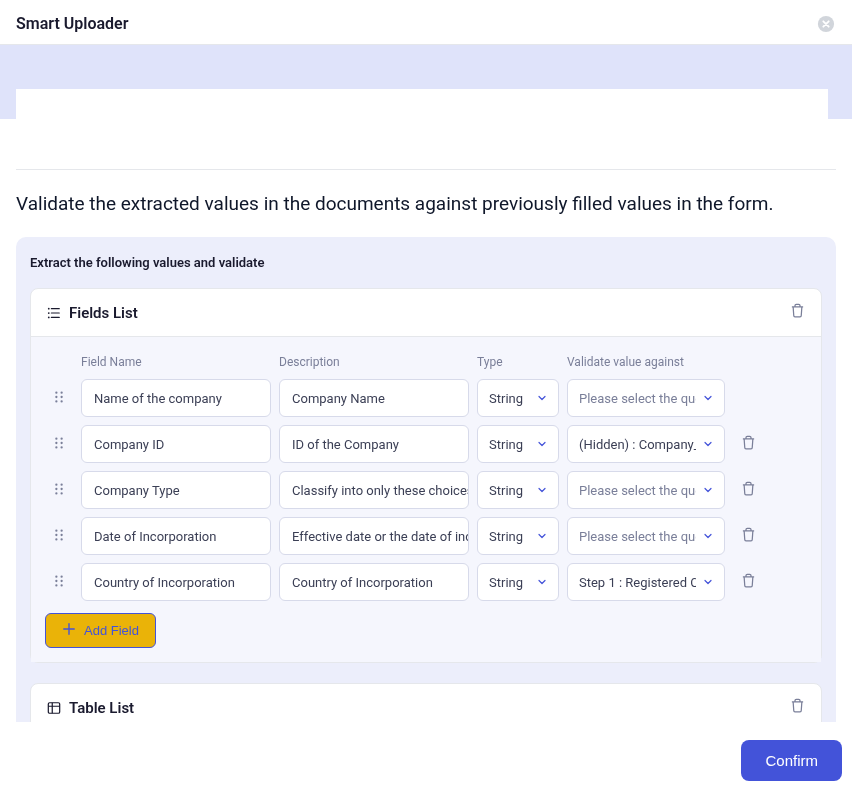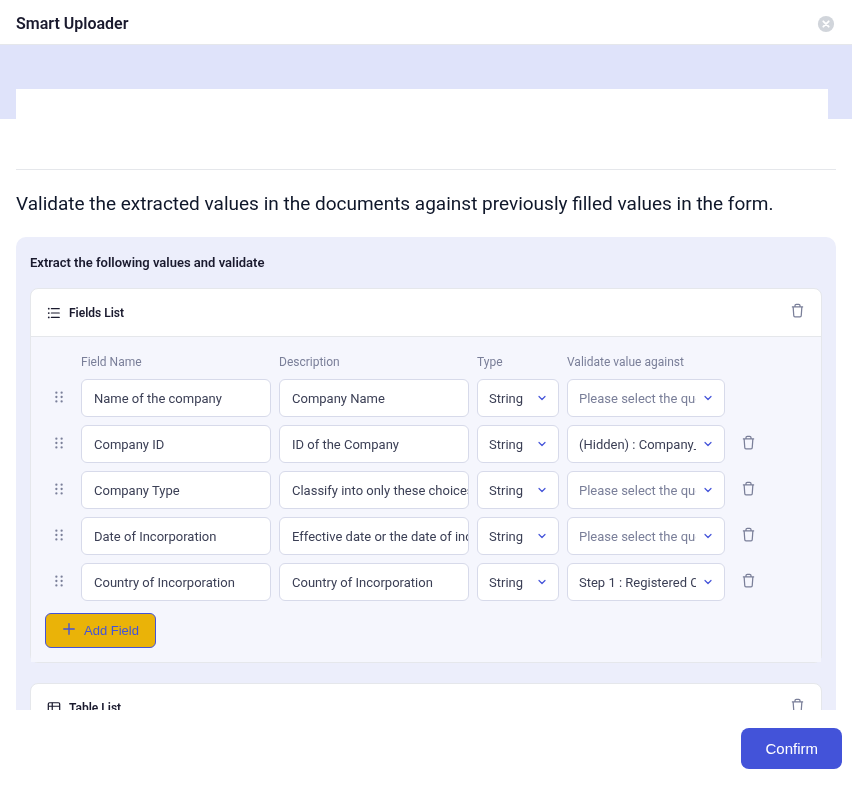--- a/index.html
+++ b/index.html
@@ -113,21 +113,21 @@
       padding: 14px 16px;
       border-bottom: 1px solid #e5e7eb;
     }
     .card-header-left {
       display: flex;
       align-items: center;
       gap: 8px;
       flex: 1;
     }
     .card-header-title {
-      font-size: 12px;
+      font-size: 15px;
       font-weight: 600;
       color: #1a1a2e;
     }
     .icon-sm { display: inline-flex; align-items: center; }
     .card-body {
       padding: 14px;
       background: #f5f6fd;
     }
     .grid-header {
       display: grid;
@@ -229,21 +229,21 @@
       background: #fff;
       border: 1px solid #4353d9;
       border-top-left-radius: 6px;
       border-top-right-radius: 6px;
       height: 22px;
       width: 100px;
       margin-top: 10px;
     }
     .footer {
       position: absolute;
-      bottom: 17px;
+      bottom: 5px;
       left: 0;
       right: 0;
       background: #fff;
       padding: 18px 10px;
       display: flex;
       justify-content: flex-end;
     }
     .confirm-btn {
       background: #4353d9;
       color: #fff;

